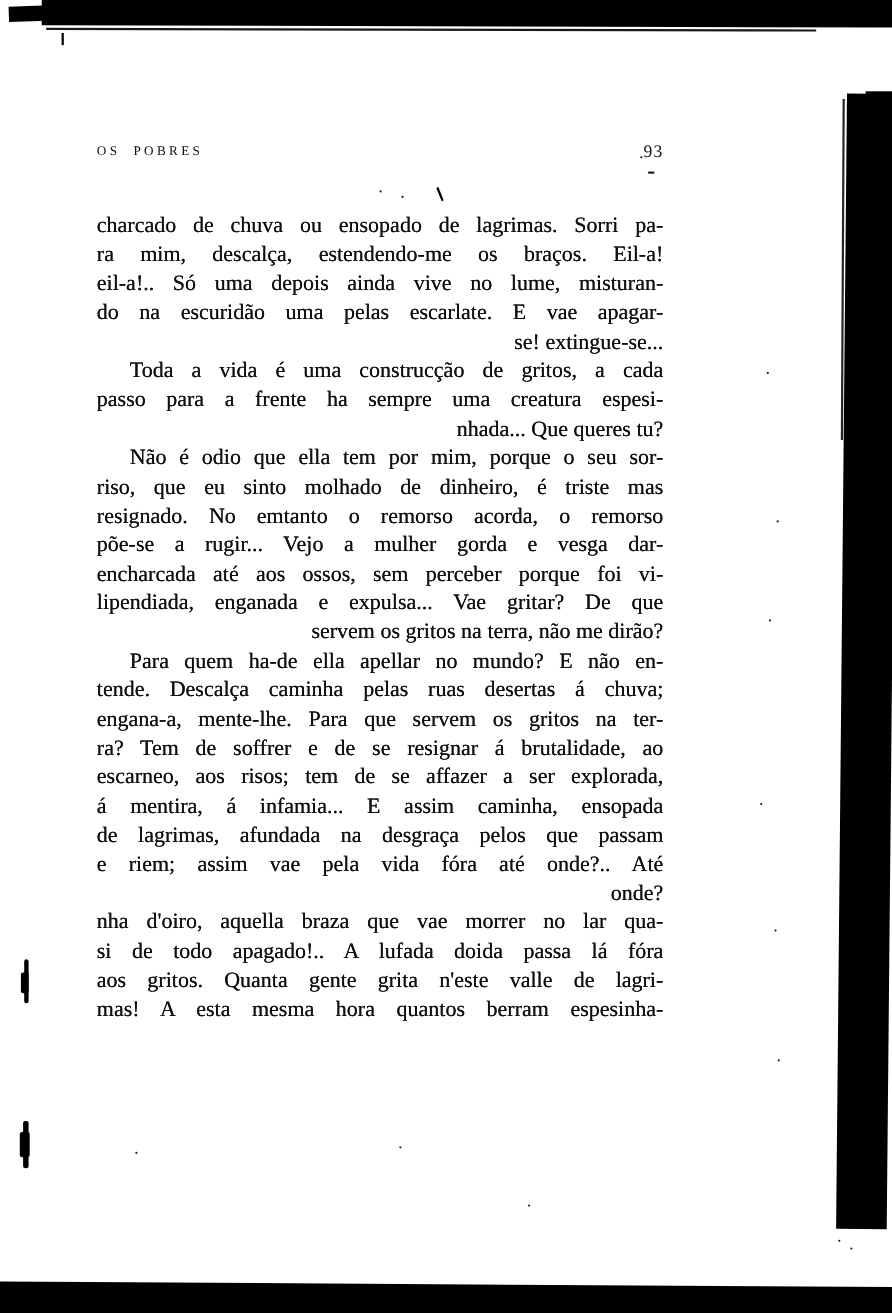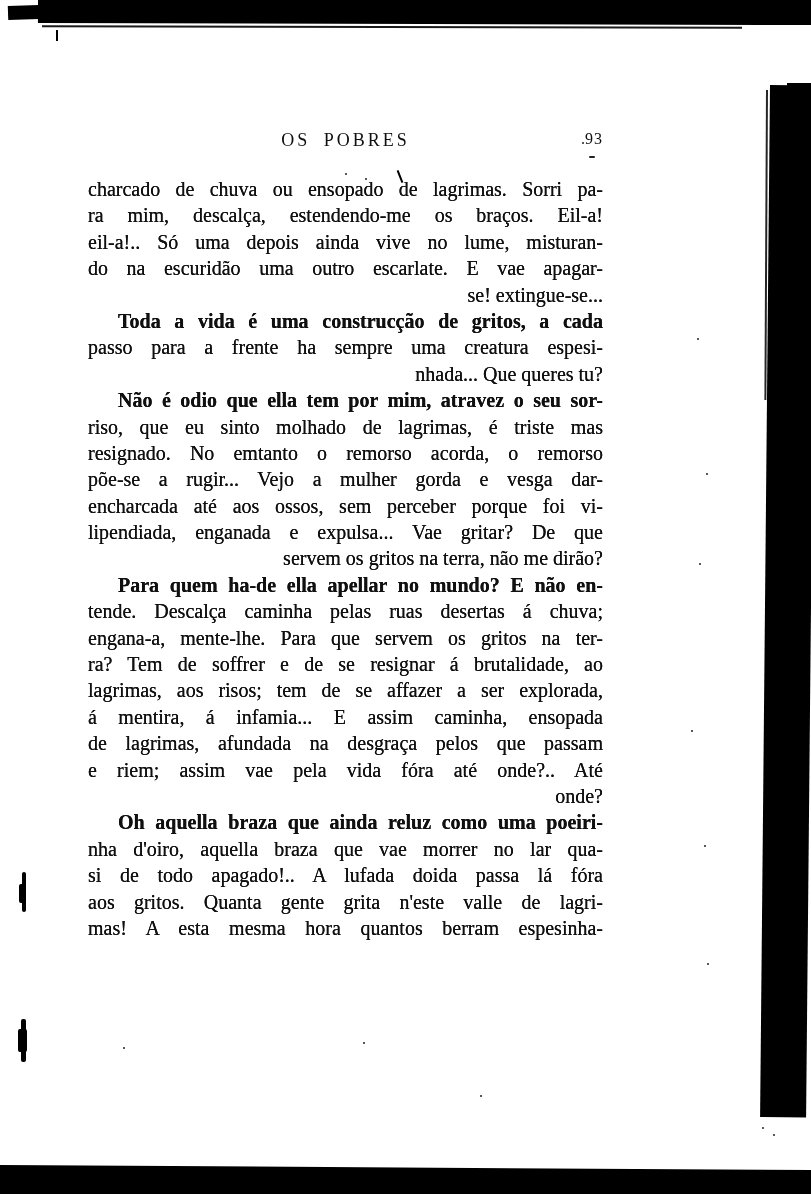--- a/index.html
+++ b/index.html
@@ -23,31 +23,31 @@
   .right-hairline{left:766px;top:90px;width:2px;height:310px;transform:rotate(0.3deg);transform-origin:top left;opacity:.85;}
   .margin-mark-1a{left:22px;top:872px;width:4px;height:40px;border-radius:2px;}
   .margin-mark-1b{left:19px;top:884px;width:7px;height:19px;border-radius:2px;}
   .margin-mark-2a{left:21px;top:1019px;width:5px;height:43px;border-radius:2px;}
   .margin-mark-2b{left:18px;top:1029px;width:9px;height:23px;border-radius:2px;}
   .slash-mark{left:399px;top:170px;width:2px;height:13px;transform:rotate(-22deg);}
   .dot{position:absolute;background:#222;width:2px;height:2px;border-radius:50%;}
 
   
   .running-header{position:absolute;left:88px;top:130px;width:515px;height:22px;}
-  .running-title{display:block;text-align:center;font-size:18px;letter-spacing:3px;word-spacing:6px;}
+  .running-title{display:block;text-align:left;font-size:12px;letter-spacing:3px;word-spacing:6px;}
   .running-pagenum{position:absolute;right:0;top:0;font-size:16px;letter-spacing:1px;}
 
   
   .body-text{
-    position:absolute;left:88px;top:176px;width:515px;
+    position:absolute;left:88px;top:192px;width:515px;
     font-size:20px;text-shadow:0 0 0.3px currentColor;
   }
   .line{height:26.4px;line-height:26.4px;text-align:right;}
   .line.just{text-align:justify;text-align-last:justify;}
-  .line.indent{text-indent:30px;font-weight:bold;}
+  .line.indent{text-indent:30px;}
 </style>
 </head>
 <body>
 
 <div class="page">
 
   <div class="edge top-band"></div>
   <div class="edge top-band-left"></div>
   <div class="edge top-rule"></div>
   <div class="edge top-tick"></div>
@@ -80,50 +80,49 @@
   <div class="running-header">
     <span class="running-title">OS POBRES</span>
     <span class="running-pagenum">93</span>
   </div>
 
   <div class="body-text">
       <div>
         <div class="line just">charcado de chuva ou ensopado de lagrimas. Sorri pa-</div>
         <div class="line just">ra mim, descalça, estendendo-me os braços. Eil-a!</div>
         <div class="line just">eil-a!.. Só uma depois ainda vive no lume, misturan-</div>
-        <div class="line just">do na escuridão uma outro escarlate. E vae apagar-</div>
+        <div class="line just">do na escuridão uma pelas escarlate. E vae apagar-</div>
         <div class="line">se! extingue-se...</div>
       </div>
       <div>
         <div class="line just indent">Toda a vida é uma construcção de gritos, a cada</div>
         <div class="line just">passo para a frente ha sempre uma creatura espesi-</div>
         <div class="line">nhada... Que queres tu?</div>
       </div>
       <div>
-        <div class="line just indent">Não é odio que ella tem por mim, atravez o seu sor-</div>
-        <div class="line just">riso, que eu sinto molhado de lagrimas, é triste mas</div>
+        <div class="line just indent">Não é odio que ella tem por mim, porque o seu sor-</div>
+        <div class="line just">riso, que eu sinto molhado de dinheiro, é triste mas</div>
         <div class="line just">resignado. No emtanto o remorso acorda, o remorso</div>
         <div class="line just">põe-se a rugir... Vejo a mulher gorda e vesga dar-</div>
         <div class="line just">encharcada até aos ossos, sem perceber porque foi vi-</div>
         <div class="line just">lipendiada, enganada e expulsa... Vae gritar? De que</div>
         <div class="line">servem os gritos na terra, não me dirão?</div>
       </div>
       <div>
         <div class="line just indent">Para quem ha-de ella apellar no mundo? E não en-</div>
         <div class="line just">tende. Descalça caminha pelas ruas desertas á chuva;</div>
         <div class="line just">engana-a, mente-lhe. Para que servem os gritos na ter-</div>
         <div class="line just">ra? Tem de soffrer e de se resignar á brutalidade, ao</div>
-        <div class="line just">lagrimas, aos risos; tem de se affazer a ser explorada,</div>
+        <div class="line just">escarneo, aos risos; tem de se affazer a ser explorada,</div>
         <div class="line just">á mentira, á infamia... E assim caminha, ensopada</div>
         <div class="line just">de lagrimas, afundada na desgraça pelos que passam</div>
         <div class="line just">e riem; assim vae pela vida fóra até onde?.. Até</div>
         <div class="line">onde?</div>
       </div>
       <div>
-        <div class="line just indent">Oh aquella braza que ainda reluz como uma poeiri-</div>
         <div class="line just">nha d'oiro, aquella braza que vae morrer no lar qua-</div>
         <div class="line just">si de todo apagado!.. A lufada doida passa lá fóra</div>
         <div class="line just">aos gritos. Quanta gente grita n'este valle de lagri-</div>
         <div class="line just">mas! A esta mesma hora quantos berram espesinha-</div>
       </div>
     </div>
 
 </div>
 
 </body></html>

